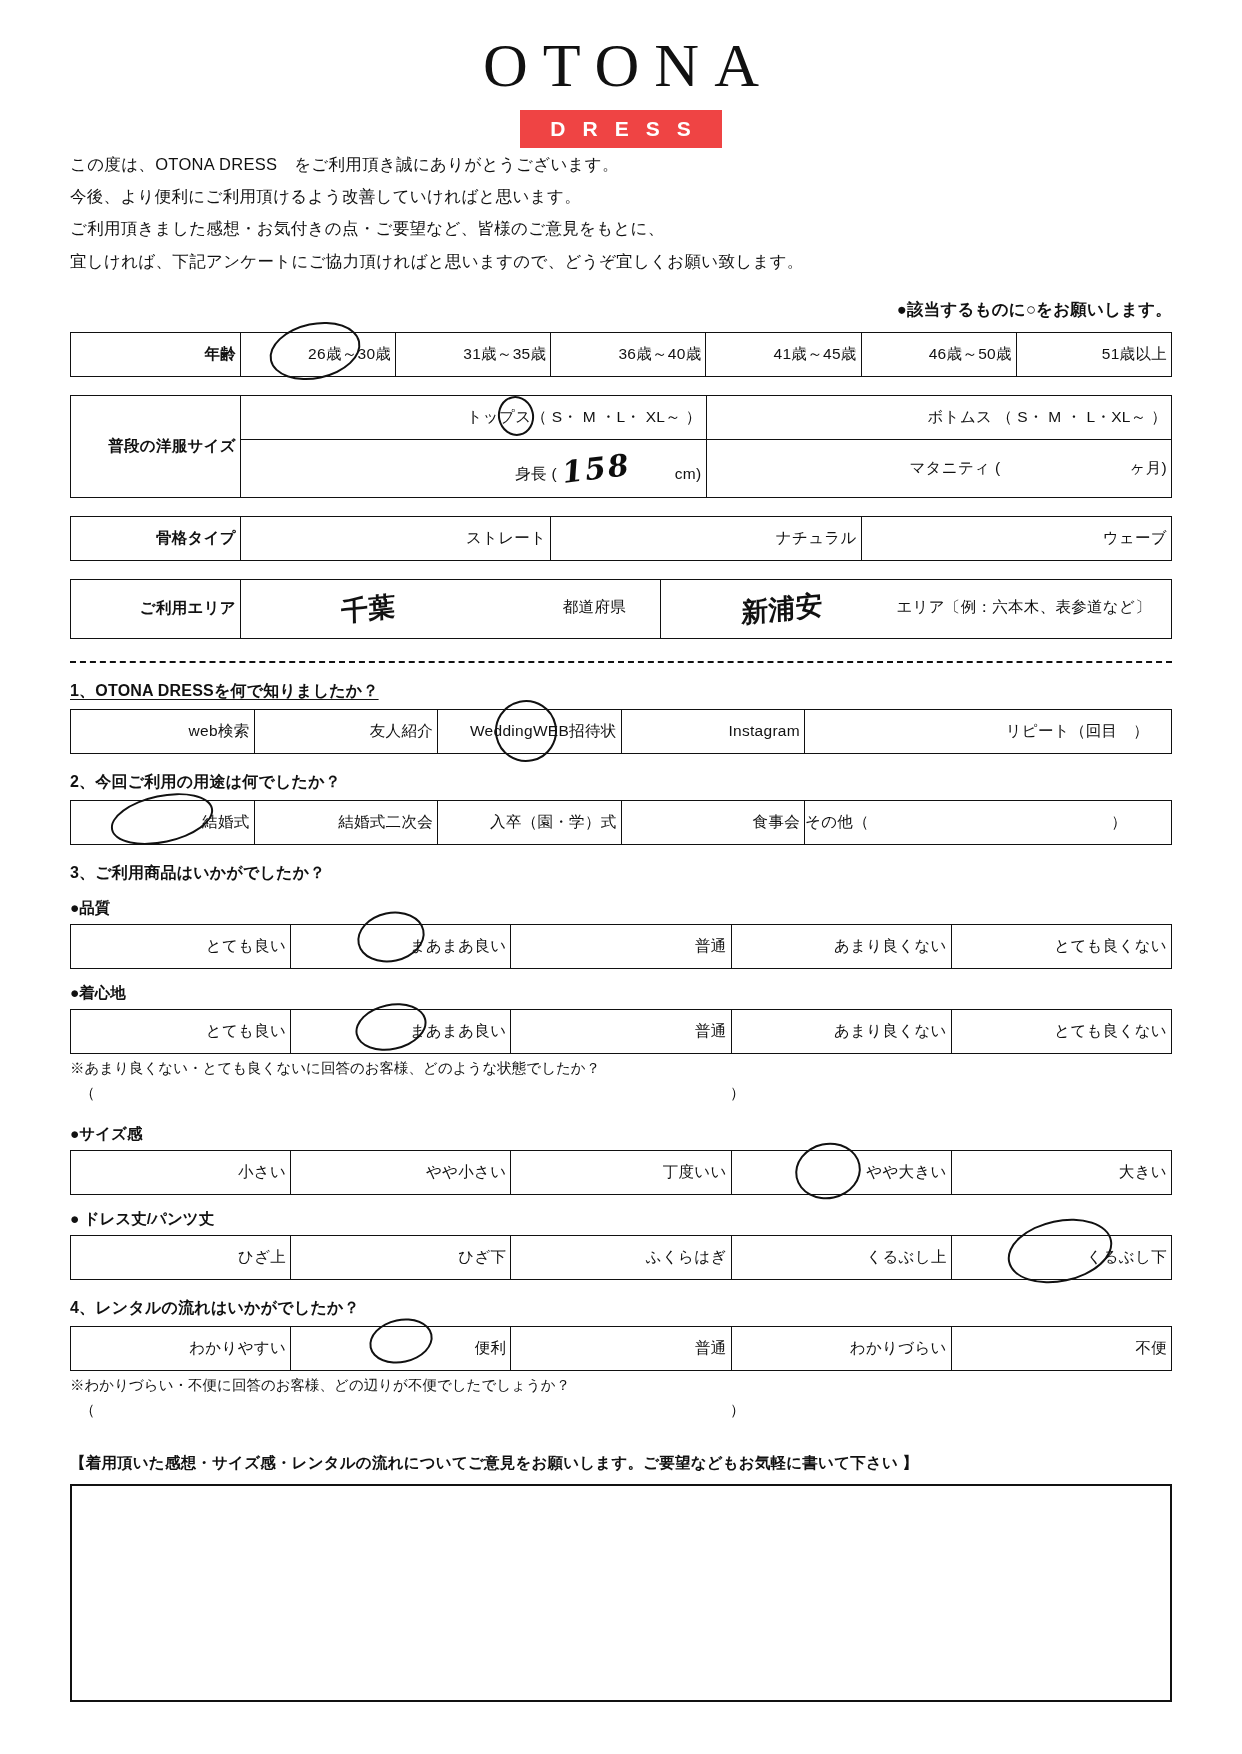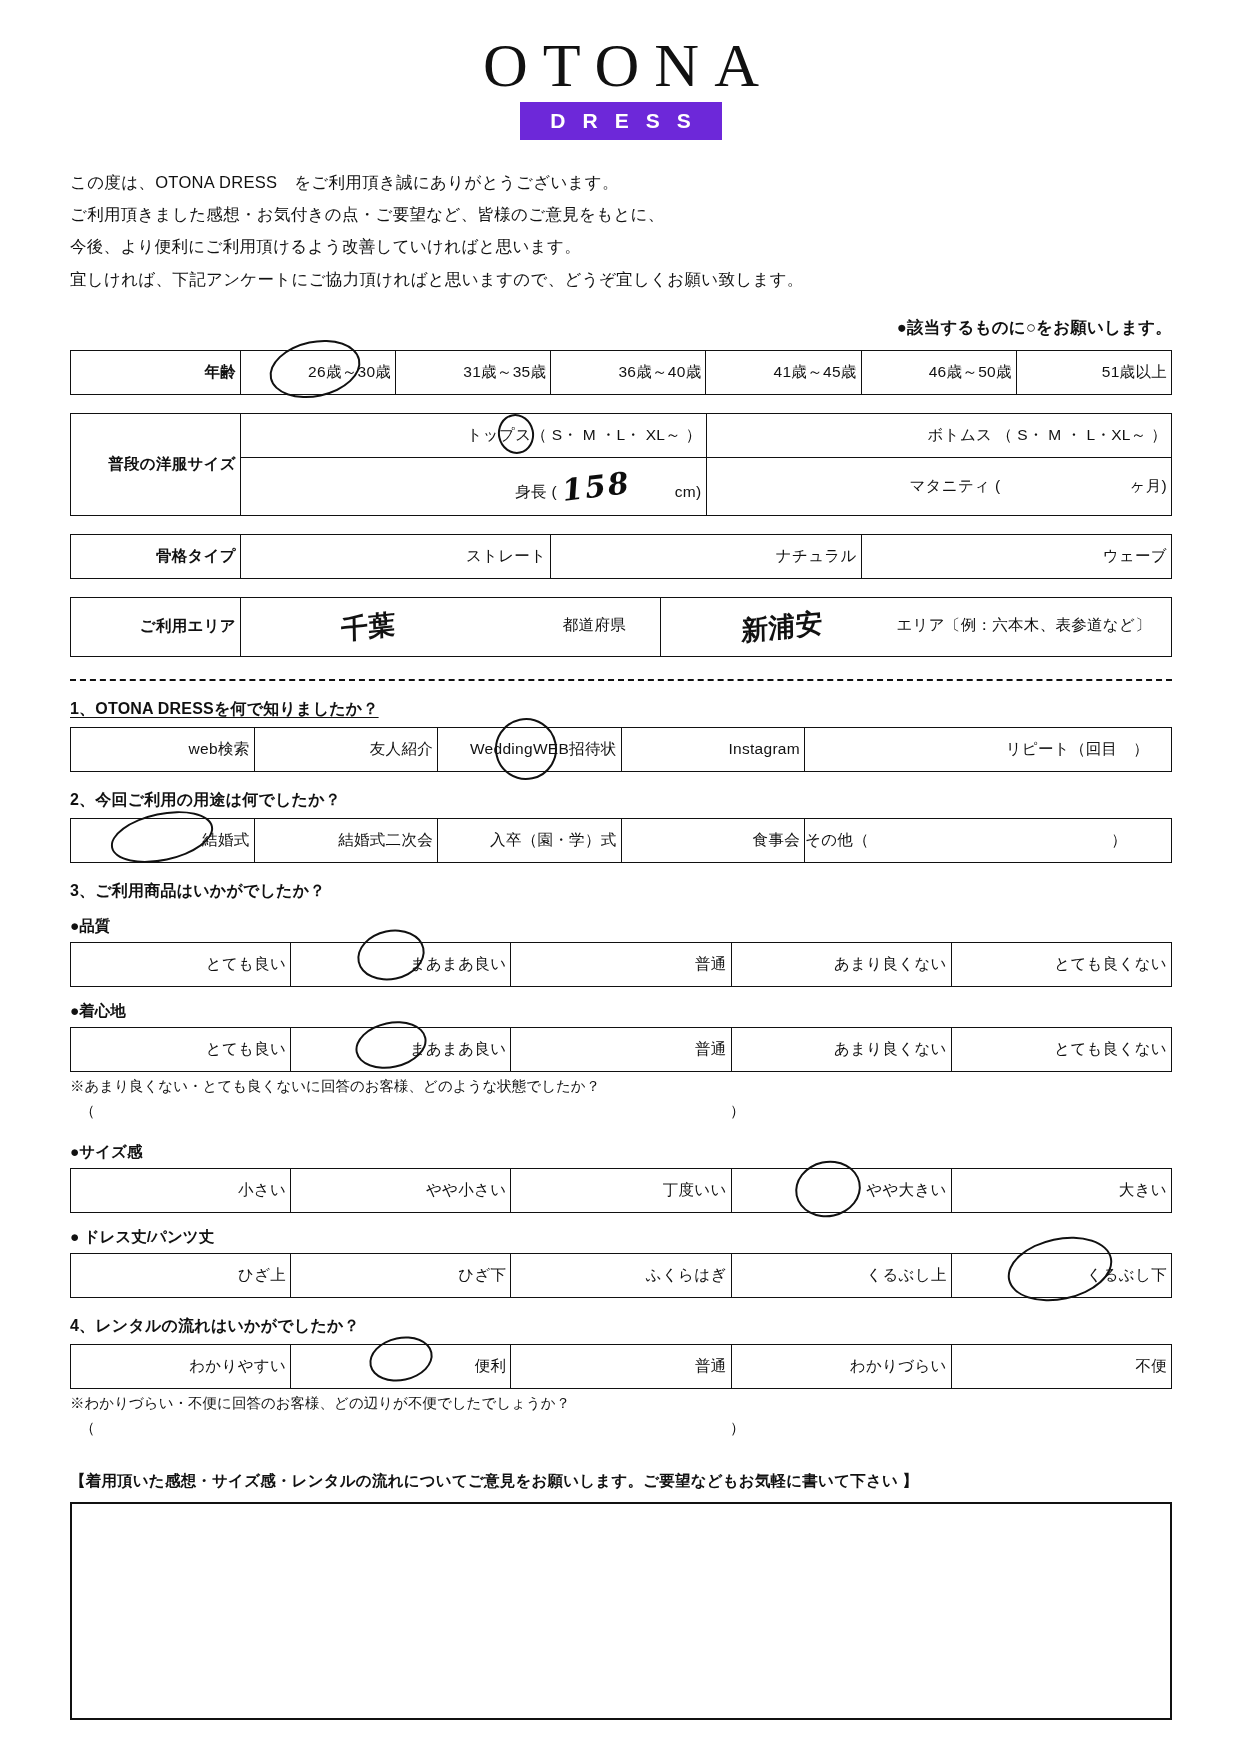--- a/index.html
+++ b/index.html
@@ -15,28 +15,28 @@
   .page { position:relative; width:1242px; height:1616px; padding:0 70px; }
 
   
   .logo-wrap { text-align:center; padding-top:34px; }
   .logo-main {
     font-size:62px; letter-spacing:15px; font-weight:400;
     color:#111; line-height:1; padding-left:15px;
     font-family:"Liberation Serif", serif;
   }
   .logo-sub {
-    display:inline-block; background:#6d28d9; color:#fff;
+    display:inline-block; background:#ef4444; color:#fff;
     font-size:21px; letter-spacing:17px; font-weight:700;
-    padding:7px 14px 7px 30px; margin-top:6px;
+    padding:7px 14px 7px 30px; margin-top:14px;
     font-family:"Liberation Sans", sans-serif;
   }
 
   
-  .intro { margin-top:26px; font-size:16.5px; line-height:1.95; letter-spacing:.3px; }
+  .intro { font-size:16.5px; line-height:1.95; letter-spacing:.3px; }
   .intro div { white-space:nowrap; }
 
   .section-head { font-size:16.5px; font-weight:700; margin:22px 0 11px 0; letter-spacing:.2px;text-align:right; }
   .q-head { font-size:16px; font-weight:700; margin:18px 0 7px 0; letter-spacing:.2px; }
   .q-head.u { text-decoration:underline; text-underline-offset:3px; }
   .sub-head { font-size:15.5px; font-weight:700; margin:14px 0 5px 0; }
   .note { font-size:14.5px; margin:5px 0 0 0; }
   .paren-row { font-size:15px; margin:6px 0 0 0; position:relative; height:26px; }
   .paren-row .lp { position:absolute; left:10px; }
   .paren-row .rp { position:absolute; left:660px; }
@@ -95,22 +95,22 @@
 
 <div class="page">
 
   <div class="logo-wrap">
     <div class="logo-main">OTONA</div>
     <div class="logo-sub">DRESS</div>
   </div>
 
   <div class="intro">
     <div>この度は、OTONA DRESS　をご利用頂き誠にありがとうございます。</div>
+    <div>今後、より便利にご利用頂けるよう改善していければと思います。</div>
     <div>ご利用頂きました感想・お気付きの点・ご要望など、皆様のご意見をもとに、</div>
-    <div>今後、より便利にご利用頂けるよう改善していければと思います。</div>
     <div>宜しければ、下記アンケートにご協力頂ければと思いますので、どうぞ宜しくお願い致します。</div>
   </div>
 
   <div class="section-head">●該当するものに○をお願いします。</div>
 
   <table class="grid">
     <tbody>
         <tr>
       <td class="lbl tall" style="width:170px">年齢</td>
       <td class="tall">

